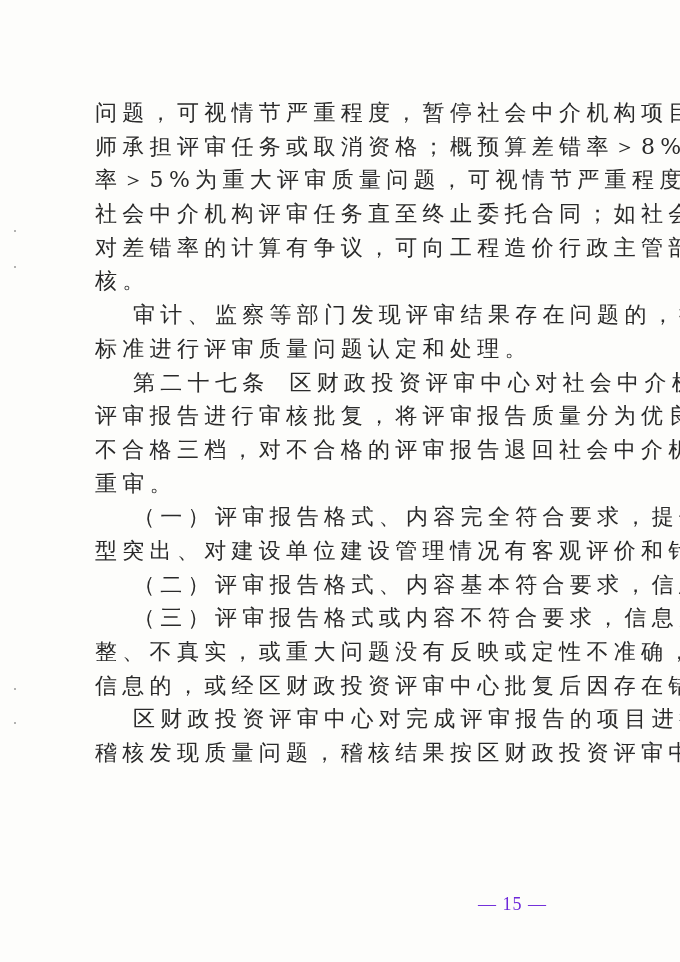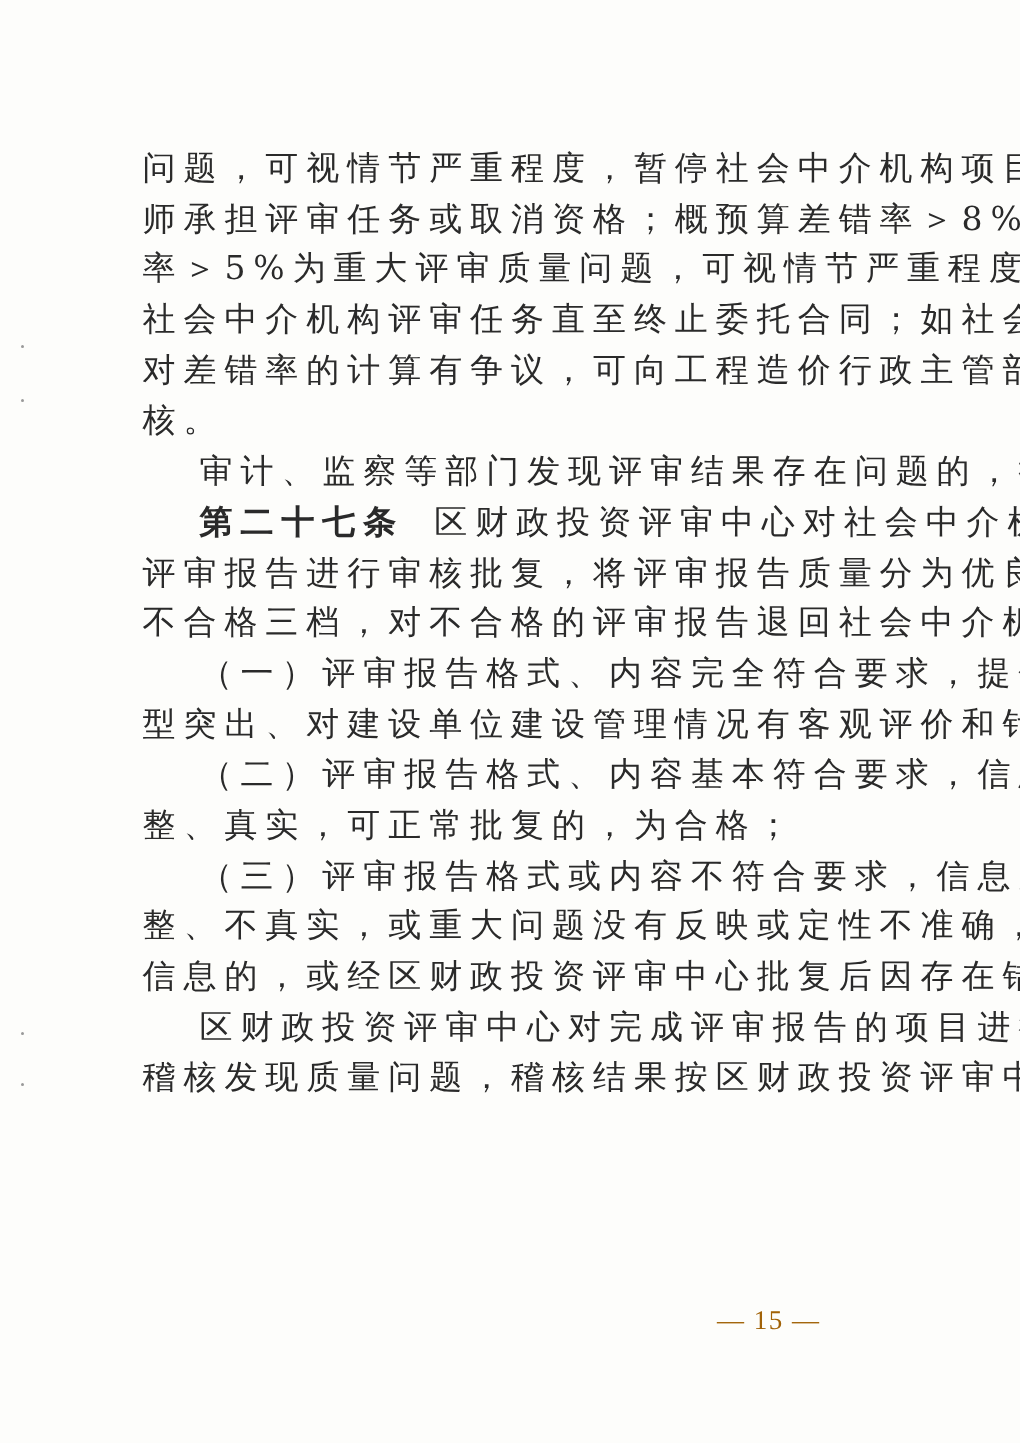--- a/index.html
+++ b/index.html
@@ -12,46 +12,47 @@
   }
   .page {
     position: absolute; left: 95px; top: 96px; width: 480px;
   }
   .line {
     height: 33.7px; line-height: 33.7px;
     font-size: 22px; letter-spacing: 5.3px;
     white-space: nowrap;
   }
   .indent { padding-left: 38px; }
-  .bold { font-weight: bold; }
+  .bold { font-weight: normal; }
   .pagenum {
-    position: absolute; left: 478px; top: 870px; width: 100px;
-    font-size: 18px; letter-spacing: 1px; color: #a16207;
+    position: absolute; left: 478px; top: 894px; width: 100px;
+    font-size: 18px; letter-spacing: 1px; color: #6d28d9;
     font-family: "Liberation Serif", serif;
   }
   .dot { position: absolute; width: 2px; height: 2px; background: #999; border-radius: 1px; }
 </style>
 </head>
 <body>
 
 <div class="page">
   <div class="line">问题，可视情节严重程度，暂停社会中介机构项目审核工程</div>
   <div class="line">师承担评审任务或取消资格；概预算差错率＞8%或结算差错</div>
   <div class="line">率＞5%为重大评审质量问题，可视情节严重程度，暂停委托</div>
   <div class="line">社会中介机构评审任务直至终止委托合同；如社会中介机构</div>
   <div class="line">对差错率的计算有争议，可向工程造价行政主管部门申请复</div>
   <div class="line">核。</div>
   <div class="line indent">审计、监察等部门发现评审结果存在问题的，按照上述</div>
+  <div class="line">标准进行评审质量问题认定和处理。</div>
   <div class="line indent"><span class="bold">第二十七条</span><span style="display:inline-block;width:20px"></span><span>区财政投资评审中心对社会中介机构的</span></div>
   <div class="line">评审报告进行审核批复，将评审报告质量分为优良、合格、</div>
   <div class="line">不合格三档，对不合格的评审报告退回社会中介机构修改或</div>
+  <div class="line">重审。</div>
   <div class="line indent">（一）评审报告格式、内容完全符合要求，提供案例典</div>
   <div class="line">型突出、对建设单位建设管理情况有客观评价和针对性整改</div>
   <div class="line indent">（二）评审报告格式、内容基本符合要求，信息反映完</div>
-  <div class="line">整、真实，可正常批复的，为合格；</div>
   <div class="line indent">（三）评审报告格式或内容不符合要求，信息反映不完</div>
   <div class="line">整、不真实，或重大问题没有反映或定性不准确，提供虚假</div>
   <div class="line">信息的，或经区财政投资评审中心批复后因存在错误申请修</div>
   <div class="line indent">区财政投资评审中心对完成评审报告的项目进行抽查</div>
   <div class="line">稽核发现质量问题，稽核结果按区财政投资评审中心复核结</div>
 </div>
 
 <div class="pagenum">— 15 —</div>
 
 <div class="dot" style="left:14px;top:230px"></div>

